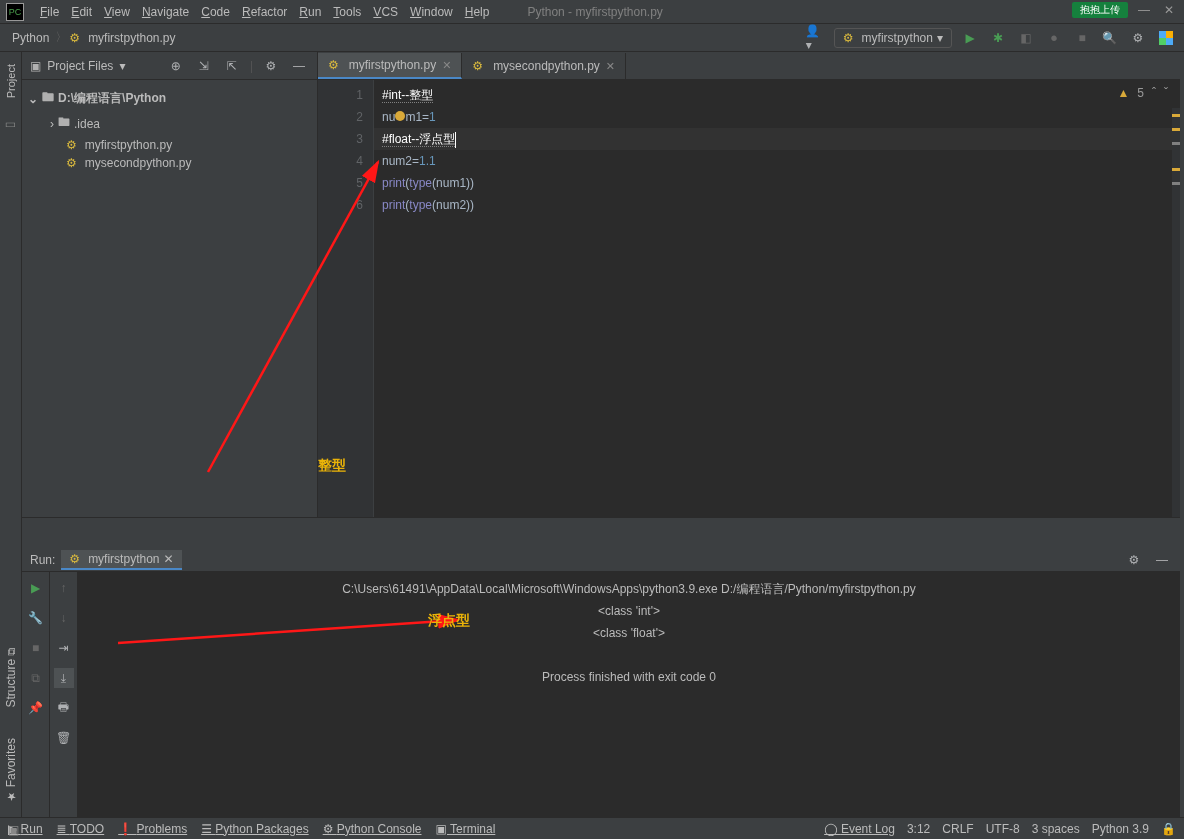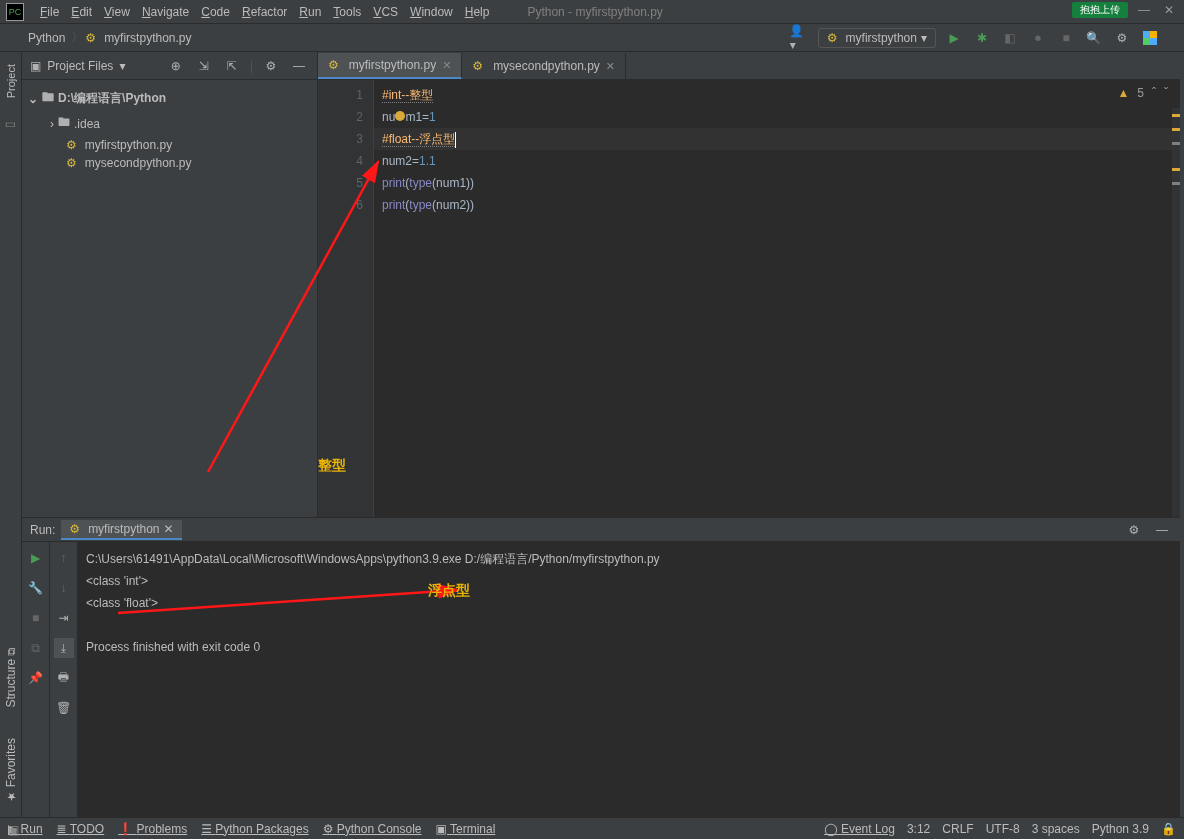--- a/index.html
+++ b/index.html
@@ -6,21 +6,21 @@
 body { width:1184px; height:839px; background:#3c3f41; color:#bbbbbb; overflow:hidden; position:relative; }
 .row { display:flex; align-items:center; }
 .menubar { height:24px; background:#3c3f41; padding:0 6px; gap:2px; border-bottom:1px solid #2b2b2b; }
 .pc-logo { width:18px; height:18px; background:#000; border:1px solid #999; display:flex; align-items:center; justify-content:center; font-size:9px; color:#4aa04c; margin-right:8px; }
 .menu-item { padding:2px 6px; color:#bbbbbb; }
 .menu-item u { text-decoration:underline; }
 .title-path { color:#808080; margin-left:30px; }
 .menubar-right { position:absolute; right:6px; top:2px; display:flex; gap:6px; align-items:center; }
 .blue-badge { background:#15803d; color:#fff; padding:1px 8px; border-radius:2px; font-size:10px; }
 .win-ctrl { color:#999; padding:0 4px; }
-.navbar { height:28px; background:#3c3f41; padding:0 24px; border-bottom:1px solid #2b2b2b; }
+.navbar { height:28px; background:#3c3f41; padding:0 8px; border-bottom:1px solid #2b2b2b; }
 .bc-item { color:#bbb; padding:2px 4px; }
 .bc-sep { color:#666; margin:0 2px; }
 .py-ico { color:#d9b93e; margin-right:4px; }
 .nav-right { margin-left:auto; gap:8px; align-items:center; }
 .icon-btn { width:20px; height:20px; display:flex; align-items:center; justify-content:center; color:#afb1b3; }
 .run-combo { background:#3c3f41; border:1px solid #555; padding:2px 8px; border-radius:3px; gap:4px; }
 .icon-play { color:#499c54; }
 .icon-bug { color:#499c54; }
 .main { display:flex; height:calc(100% - 24px - 28px - 22px); }
 .left-gutter { width:22px; background:#3c3f41; border-right:1px solid #2b2b2b; display:flex; flex-direction:column; align-items:center; padding-top:6px; gap:10px; }
@@ -41,39 +41,39 @@
 .tabbar { height:28px; background:#3c3f41; display:flex; align-items:flex-end; border-bottom:1px solid #2b2b2b; }
 .tab { height:26px; padding:0 10px; display:flex; align-items:center; gap:6px; background:#3c3f41; color:#bbb; border-right:1px solid #2b2b2b; }
 .tab.active { background:#4e5254; border-bottom:2px solid #4a88c7; }
 .tab .close-x { color:#888; font-size:11px; }
 .editor { flex:1; display:flex; background:#2b2b2b; font-family:Consolas,monospace; position:relative; }
 .egutter { width:56px; background:#313335; text-align:right; padding:4px 10px 4px 0; color:#606366; border-right:1px solid #3c3f41; }
 .egutter div { height:22px; line-height:22px; }
 .code { flex:1; padding:4px 0; }
 .code-line { height:22px; line-height:22px; padding-left:8px; white-space:pre; }
 .code-line.hl { background:#323232; }
-.c-comment { color:#fdba74;text-align:right; }
+.c-comment { color:#ffffff;text-align:right; }
 .c-dotted { border-bottom:1px dotted #808080; }
 .c-num { color:#6897bb; }
 .c-id { color:#a9b7c6; }
 .c-builtin { color:#8888c6; }
 .c-p { color:#a9b7c6; }
 .caret { display:inline-block; width:1px; height:16px; background:#fff; vertical-align:middle; }
 .editor-top-right { position:absolute; right:12px; top:6px; color:#999; gap:8px; font-size:11px; }
 .warn-ico { color:#d9a939; }
 .tool-window { height:300px; border-top:1px solid #2b2b2b; display:flex; flex-direction:column; }
-.tw-header { height:24px; background:#3c3f41; border-bottom:1px solid #2b2b2b; padding:0 8px; gap:6px; }
+.tw-header { height:24px; background:#3c3f41; border-bottom:1px solid #2b2b2b; padding:0 8px; gap:6px;margin-top:30px; }
 .tw-title { color:#bbb; }
 .tw-tab { background:#4e5254; border-bottom:2px solid #4a88c7; padding:2px 8px; gap:4px; }
 .tw-hdr-right { margin-left:auto; gap:8px; }
 .tw-body { flex:1; display:flex; background:#2b2b2b; }
 .tw-left { width:28px; background:#3c3f41; border-right:1px solid #2b2b2b; display:flex; flex-direction:column; align-items:center; padding:6px 0; gap:10px; }
 .tw-left2 { width:28px; background:#3c3f41; border-right:1px solid #2b2b2b; display:flex; flex-direction:column; align-items:center; padding:6px 0; gap:10px; }
 .console { flex:1; padding:6px 8px; font-family:Consolas,monospace; color:#bbb; position:relative; }
-.console-line { line-height:22px; white-space:pre; }
+.console-line { line-height:22px; white-space:pre;text-align:center; }
 .statusbar { height:22px; background:#3c3f41; border-top:1px solid #2b2b2b; padding:0 8px; gap:14px; }
 .statusbar .sb-right { margin-left:auto; gap:12px; }
 .sb-item { color:#bbb; gap:4px; }
 .sb-item.btn { cursor:pointer;text-decoration:underline; }
 svg { display:block; }
 .annot { position:absolute; pointer-events:none; }
 .annot-text { color:#eab308; font-size:14px; font-weight:bold; }
 .arrow-svg { position:absolute; pointer-events:none; }
 .warn-dot { width:10px; height:10px; background:#d9a939; border-radius:50%; display:inline-block; }
 .right-markers { position:absolute; right:0; top:28px; bottom:0; width:8px; background:#313335; }

